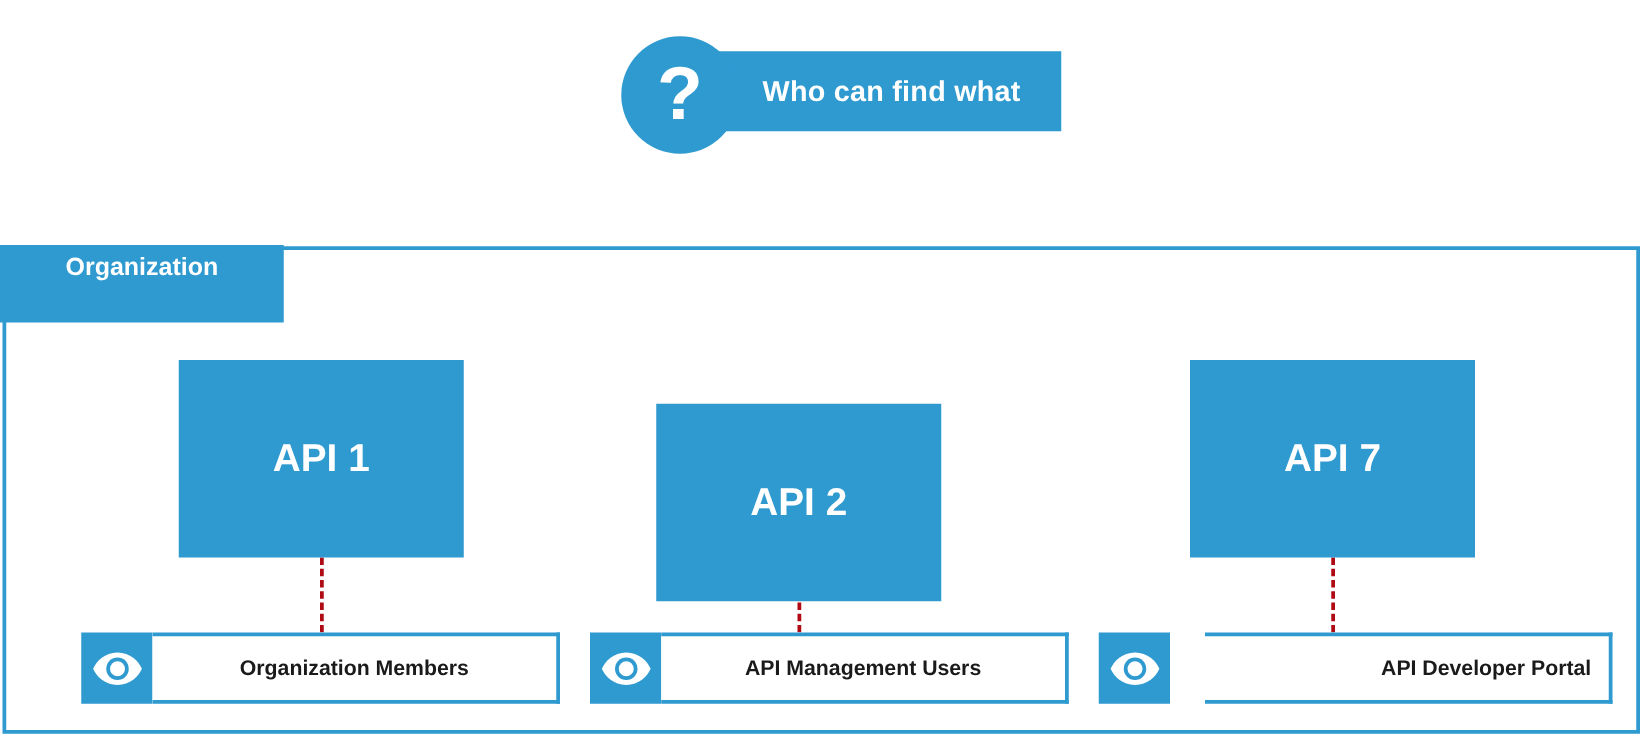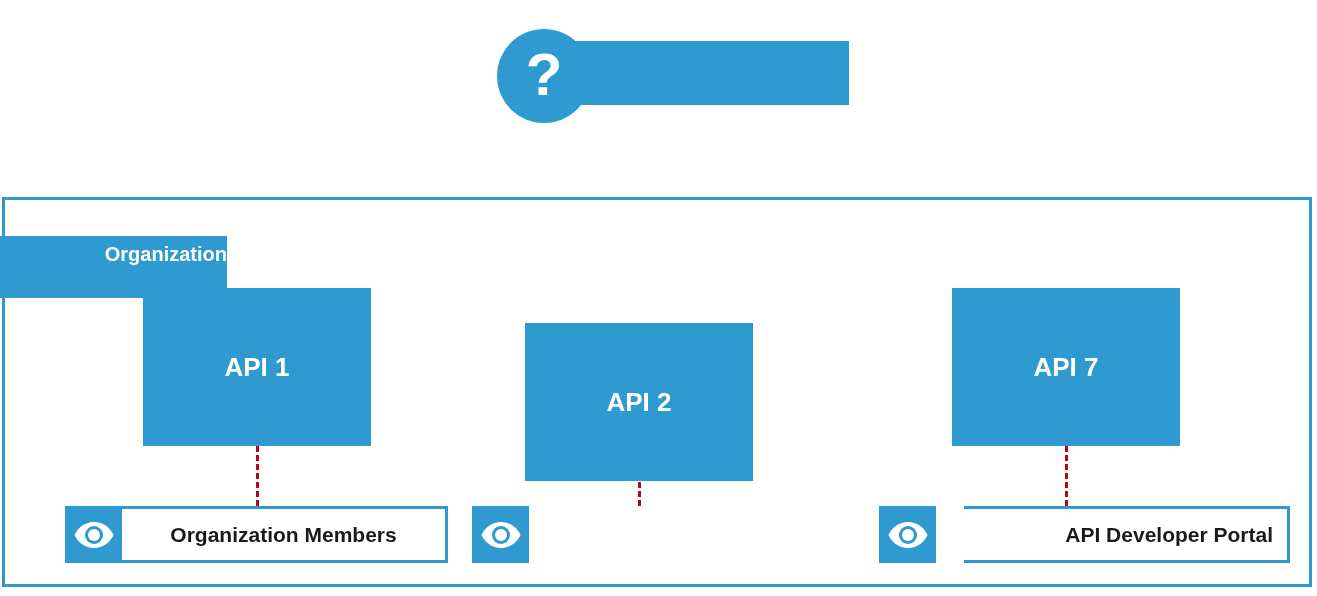--- a/index.html
+++ b/index.html
@@ -85,38 +85,37 @@
   #org-tab {
     position: absolute;
     left: 0px;
     top: 196px;
     width: 227px;
     height: 62px;
     background: #2f9ad0;
     color: #ffffff;
     font-size: 20px;
     font-weight: bold;
-    text-align: right;
+    text-align: center;
     box-sizing: border-box;
     padding-top: 5px;
     line-height: 26px;
     z-index: 4;
-    margin-top: 40px;
   }
   #org-tab .line { display: block; }
 
   
   .api-box {
     position: absolute;
     top: 288px;
     width: 228px;
     height: 158px;
     background: #2f9ad0;
     color: #ffffff;
-    font-size: 26px;
+    font-size: 31px;
     font-weight: bold;
     display: flex;
     align-items: center;
     justify-content: center;
     z-index: 3;
   }
   #api-box-0 { left: 143px; }
   #api-box-1 { left: 525px; margin-top: 35px; }
   #api-box-2 { left: 952px; }
 
@@ -159,34 +158,35 @@
   .audience-label {
     flex: 1 1 auto;
     background: #ffffff;
     border: 3px solid #2f9ad0;
     border-left: none;
     box-sizing: border-box;
     display: flex;
     align-items: center;
     justify-content: center;
     color: #1a1a1a;
-    font-size: 21px;
+    font-size: 17px;
     font-weight: bold;
     white-space: nowrap;
   }
   #audience-row-2 .audience-label { justify-content: flex-end; padding-right: 14px; }
 </style>
 </head>
 <body>
 
 <div id="header-callout">
   <div id="header-banner"></div>
   <div id="question-badge">
     <div id="question-mark">?</div>
   </div>
+  <div id="header-banner-text">Who can find what</div>
 </div>
 
 <div id="org-panel"></div>
 
 <div id="org-tab">
   <span class="line">Organization</span>
 </div>
 
 <div class="api-box" id="api-box-0">API 1</div>
 <div class="api-box" id="api-box-1">API 2</div>
@@ -208,20 +208,21 @@
 </div>
 
 <div class="audience-row" id="audience-row-1">
   <div class="audience-icon">
     <svg width="40" height="28" viewBox="0 0 40 28" aria-hidden="true">
       <path d="M20 1 C30 1 37 8 39.5 14 C37 20 30 27 20 27 C10 27 3 20 0.5 14 C3 8 10 1 20 1 Z" fill="#ffffff"></path>
       <circle cx="20" cy="14" r="9" fill="#2f9ad0"></circle>
       <circle cx="20" cy="14" r="6" fill="#ffffff"></circle>
     </svg>
   </div>
+  <div class="audience-label">API Management Users</div>
 </div>
 
 <div class="audience-row" id="audience-row-2">
   <div class="audience-icon">
     <svg width="40" height="28" viewBox="0 0 40 28" aria-hidden="true">
       <path d="M20 1 C30 1 37 8 39.5 14 C37 20 30 27 20 27 C10 27 3 20 0.5 14 C3 8 10 1 20 1 Z" fill="#ffffff"></path>
       <circle cx="20" cy="14" r="9" fill="#2f9ad0"></circle>
       <circle cx="20" cy="14" r="6" fill="#ffffff"></circle>
     </svg>
   </div>

